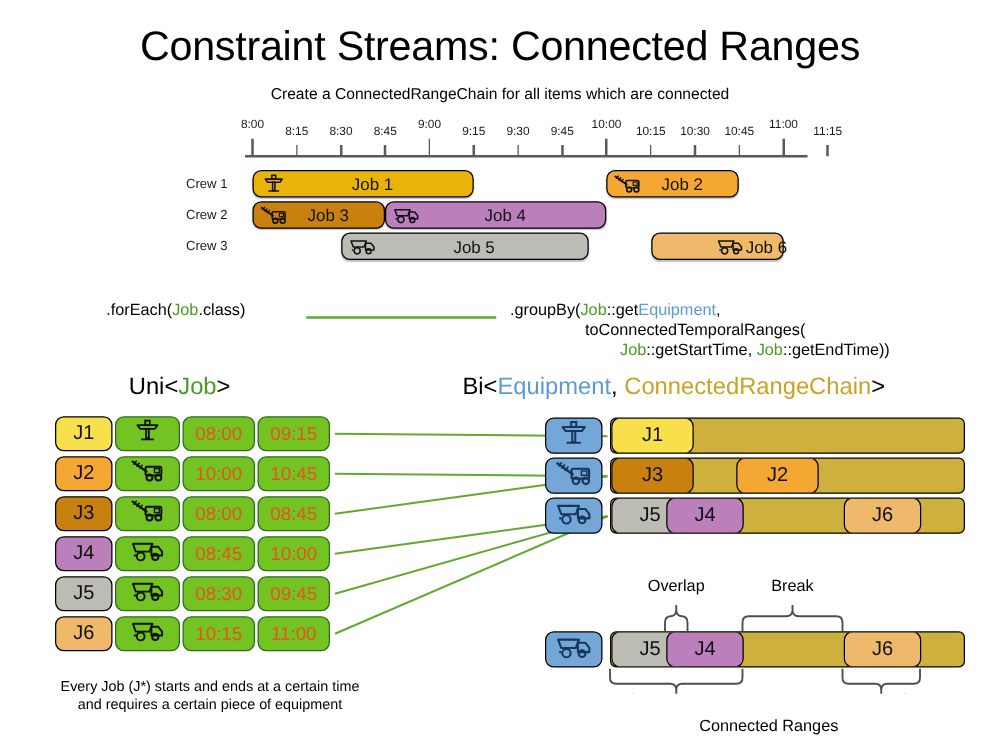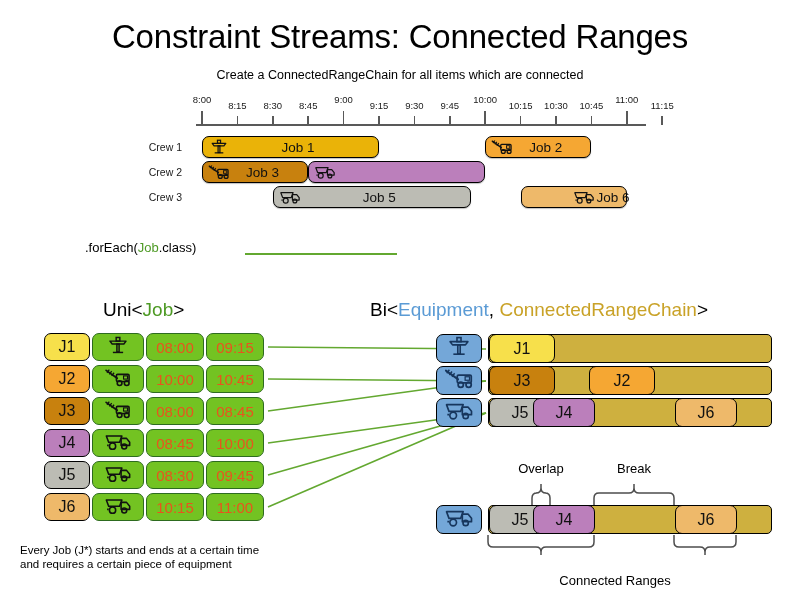--- a/index.html
+++ b/index.html
@@ -125,22 +125,22 @@
   }
 
   
   #detail { position: absolute; left: 436px; top: 505px; width: 340px; }
   #detail .eqbox { top: 0; }
   #detail .chain { top: 0; }
   .brace-label { position: absolute; font-size: 13px; white-space: nowrap; text-align: center; }
 
   
   .caption {
-    position: absolute; left: 20px; top: 543px; width: 320px;
-    font-size: 11.5px; line-height: 14px;
+    position: absolute; left: 8px; top: 543px; width: 320px;
+    text-align: center; font-size: 11.5px; line-height: 14px;
   }
   .ck { display: block; }
 </style>
 </head>
 <body>
 
 <div id="stage">
 
   <div class="title">Constraint Streams: Connected Ranges</div>
   <div class="subtitle">Create a ConnectedRangeChain for all items which are connected</div>
@@ -225,20 +225,21 @@
       <div class="gbar" style="left: 308.2px; width: 177px; top: 29px; background: rgb(187, 127, 187);">
         <span class="gicon">
           <svg viewBox="0 0 36 24" width="22" height="16">
             <path d="M3 5 h20 l-3 8 h-14 z" fill="none" stroke="#111" stroke-width="2" stroke-linejoin="round"></path>
             <path d="M22 8 h7 l4 5 v4 h-11 z" fill="none" stroke="#111" stroke-width="2" stroke-linejoin="round"></path>
             <circle cx="11" cy="18" r="4" fill="none" stroke="#111" stroke-width="2"></circle>
             <circle cx="26" cy="18.5" r="3.2" fill="none" stroke="#111" stroke-width="2"></circle>
             <line x1="4" y1="17" x2="6" y2="17" stroke="#111" stroke-width="2"></line>
           </svg>
         </span>
+        <span class="glabel">Job 4</span>
       </div>
       <div class="gbar" style="left: 272.8px; width: 198px; top: 54px; background: rgb(188, 188, 180);">
         <span class="gicon">
           <svg viewBox="0 0 36 24" width="22" height="16">
             <path d="M3 5 h20 l-3 8 h-14 z" fill="none" stroke="#111" stroke-width="2" stroke-linejoin="round"></path>
             <path d="M22 8 h7 l4 5 v4 h-11 z" fill="none" stroke="#111" stroke-width="2" stroke-linejoin="round"></path>
             <circle cx="11" cy="18" r="4" fill="none" stroke="#111" stroke-width="2"></circle>
             <circle cx="26" cy="18.5" r="3.2" fill="none" stroke="#111" stroke-width="2"></circle>
             <line x1="4" y1="17" x2="6" y2="17" stroke="#111" stroke-width="2"></line>
           </svg>
@@ -255,20 +256,29 @@
             <line x1="4" y1="17" x2="6" y2="17" stroke="#111" stroke-width="2"></line>
           </svg>
         </span>
         <span class="glabel">Job 6</span>
       </div>
     </div>
 
   <div id="codes">
     <div class="foreach">
       <span>.forEach(</span><span class="k-green">Job</span><span>.class)</span>
+    </div>
+    <div class="groupby">
+      <div class="l1">
+        <span>.groupBy(</span><span class="k-green">Job</span><span>::get</span><span class="k-blue">Equipment</span><span>,</span>
+      </div>
+      <div class="l2">toConnectedTemporalRanges(</div>
+      <div class="l3">
+        <span class="k-green">Job</span><span>::getStartTime, </span><span class="k-green">Job</span><span>::getEndTime))</span>
+      </div>
     </div>
   </div>
   <div class="connector-line"></div>
 
   <div class="sec-head" id="uni-head">
     <span>Uni&lt;</span><span class="k-green">Job</span><span>&gt;</span>
   </div>
   <div class="sec-head" id="bi-head">
     <span>Bi&lt;</span><span class="k-blue">Equipment</span><span>, </span><span class="k-gold">ConnectedRangeChain</span><span>&gt;</span>
   </div>

